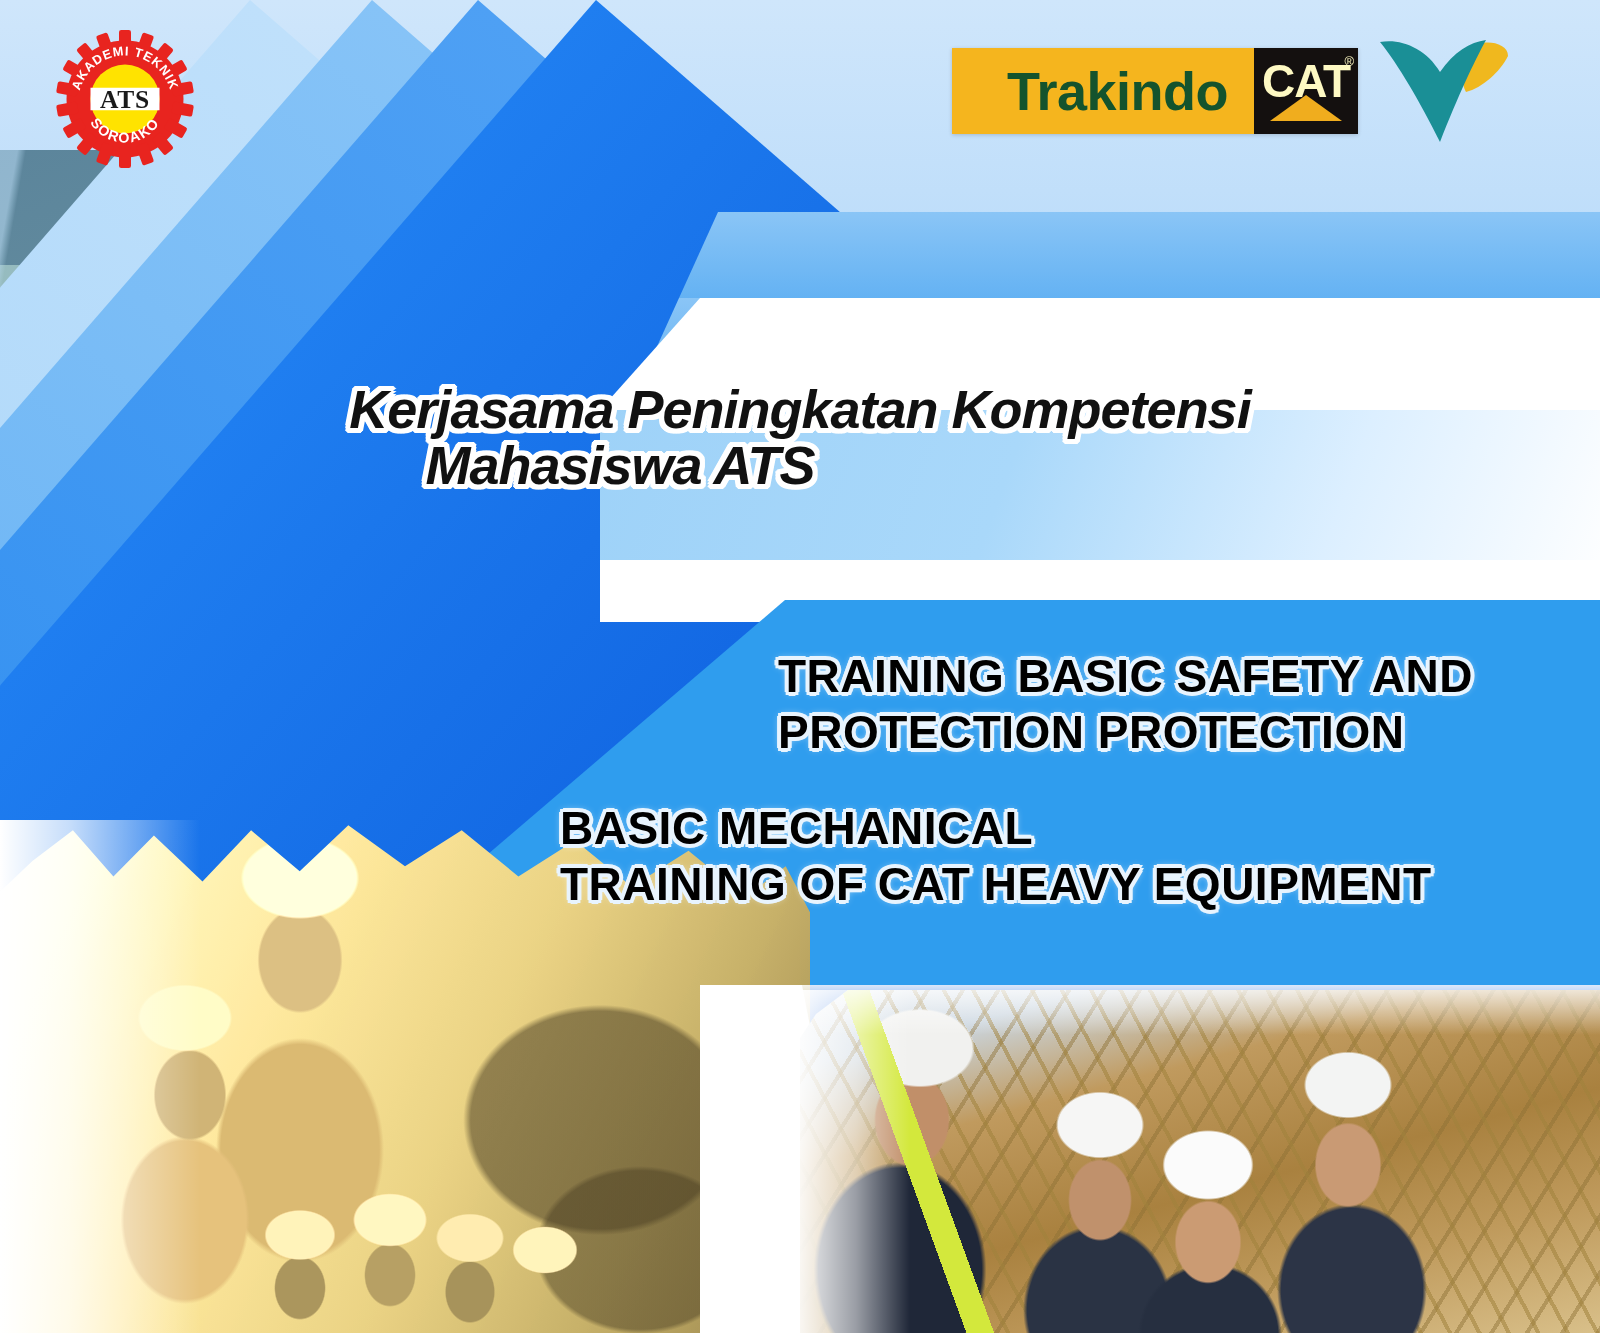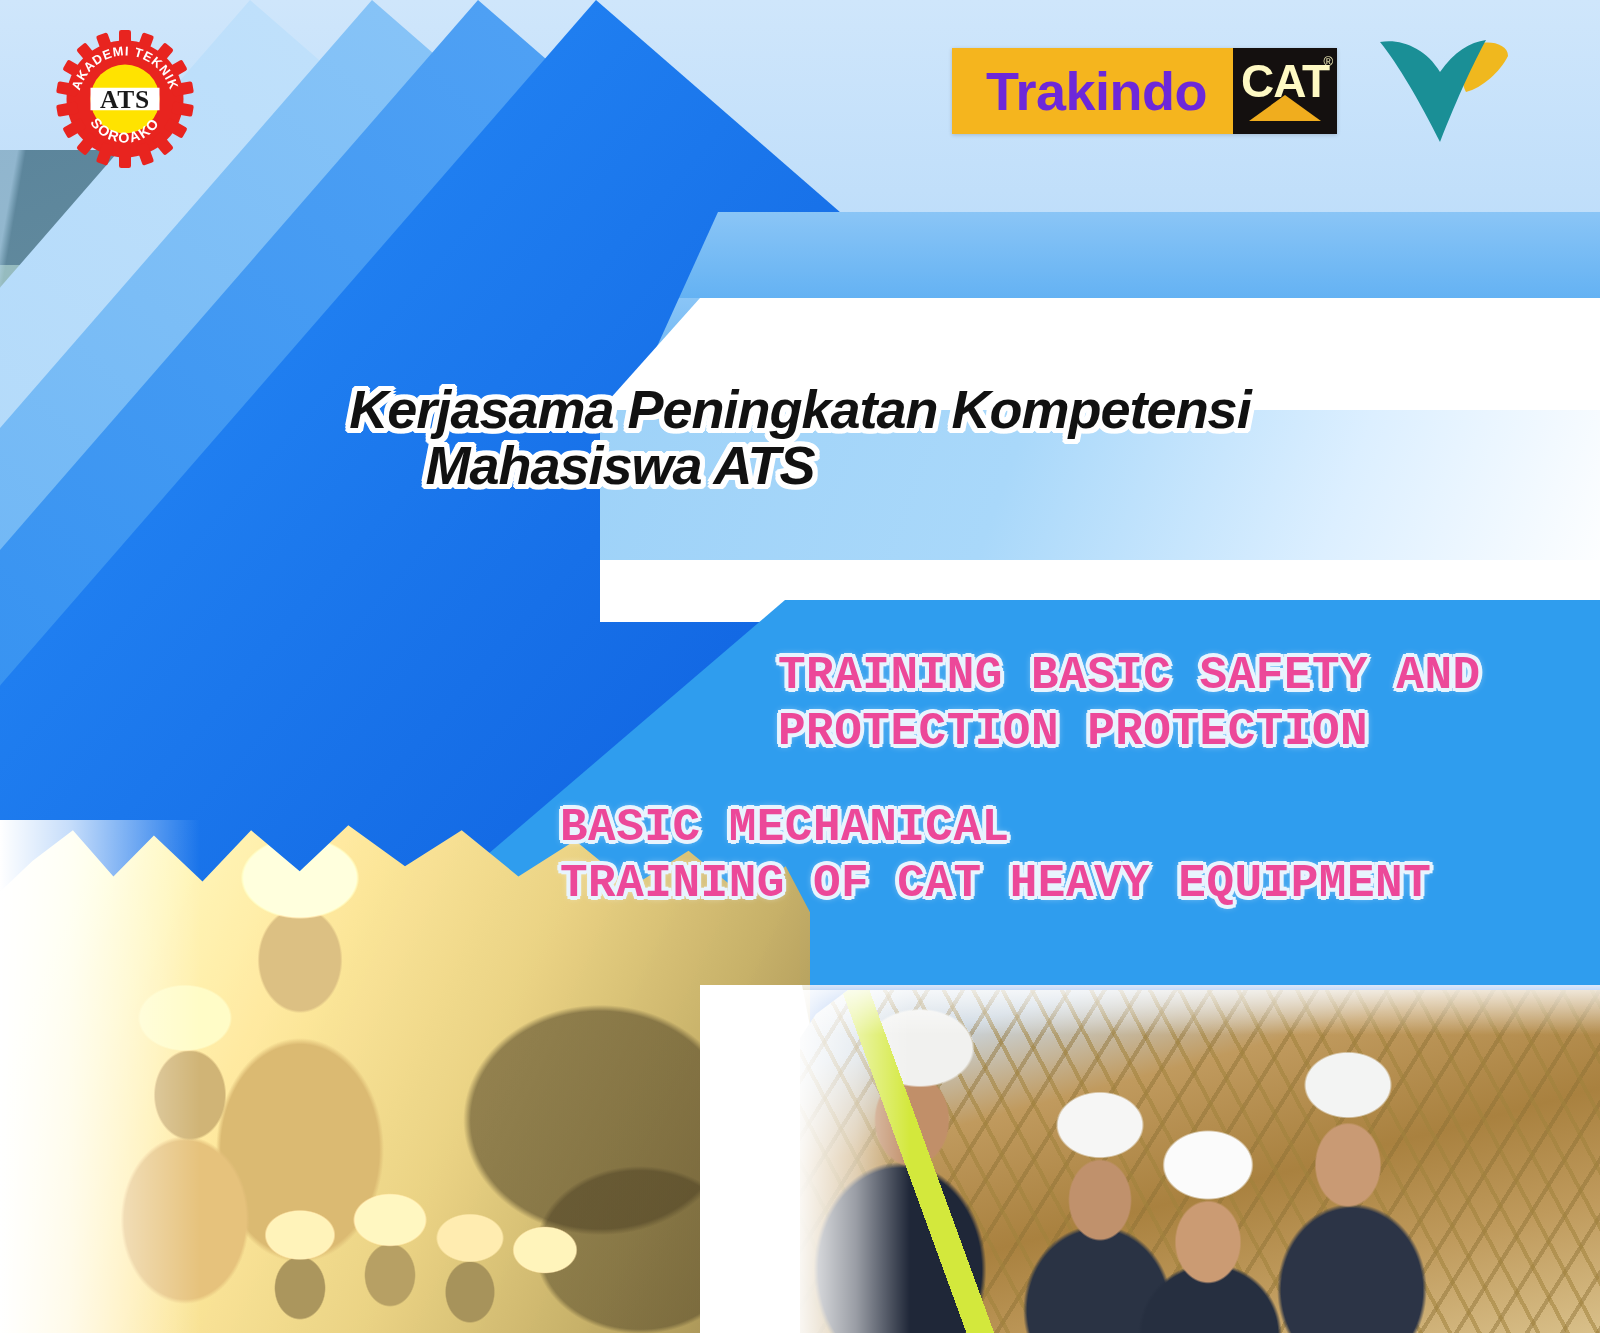--- a/index.html
+++ b/index.html
@@ -191,23 +191,23 @@
   }
 
   
   .ats-logo{position:absolute;left:44px;top:24px;width:162px;height:150px;}
   .trakindo{
     position:absolute;left:952px;top:48px;height:86px;
     display:flex;align-items:stretch;
     box-shadow:0 1px 4px rgba(0,0,0,.18);
   }
   .trakindo-word{
-    background:#f5b51e;color:#6d28d9;
+    background:#f5b51e;color:#14532d;
     font-size:54px;font-weight:bold;letter-spacing:-.5px;
-    padding:0 26px 0 34px;display:flex;align-items:center;
+    padding:0 26px 0 55px;display:flex;align-items:center;
     font-family:"Liberation Sans", sans-serif;
   }
   .cat-box{
     background:#14100f;color:#fef9c3;
     width:104px;position:relative;display:flex;align-items:flex-start;justify-content:center;
   }
   .cat-word{
     font-size:46px;font-weight:bold;letter-spacing:-1px;line-height:1;
     margin-top:10px;font-family:"Liberation Sans", sans-serif;
   }
@@ -229,23 +229,23 @@
       -4px -4px 0 #fff, 4px -4px 0 #fff, -4px 4px 0 #fff, 4px 4px 0 #fff,
       0 -5px 0 #fff, 0 5px 0 #fff, -5px 0 0 #fff, 5px 0 0 #fff,
       -3px -5px 0 #fff, 3px -5px 0 #fff, -3px 5px 0 #fff, 3px 5px 0 #fff,
       -5px -3px 0 #fff, 5px -3px 0 #fff, -5px 3px 0 #fff, 5px 3px 0 #fff;
   }
   .title .l1{display:block;text-align:center;}
   .title .l2{display:block;text-align:center;margin-left:-360px;}
 
   .course{
     position:absolute;
-    font-size:46px;font-weight:bold;color:#ec4899;
+    font-size:46px;font-weight:bold;color:#000000;
     line-height:1.22;letter-spacing:.5px;
-    font-family:Liberation Mono, monospace;
+    font-family:Liberation Sans, sans-serif;
     text-shadow:
       -3px -3px 0 #e8f4fe, 3px -3px 0 #e8f4fe, -3px 3px 0 #e8f4fe, 3px 3px 0 #e8f4fe,
       0 -4px 0 #e8f4fe, 0 4px 0 #e8f4fe, -4px 0 0 #e8f4fe, 4px 0 0 #e8f4fe,
       0 0 9px rgba(255,255,255,.95);
   }
   .course-1{left:778px;top:648px;width:760px;}
   .course-2{left:560px;top:800px;width:1000px;}
 </style>
 </head>
 <body>

